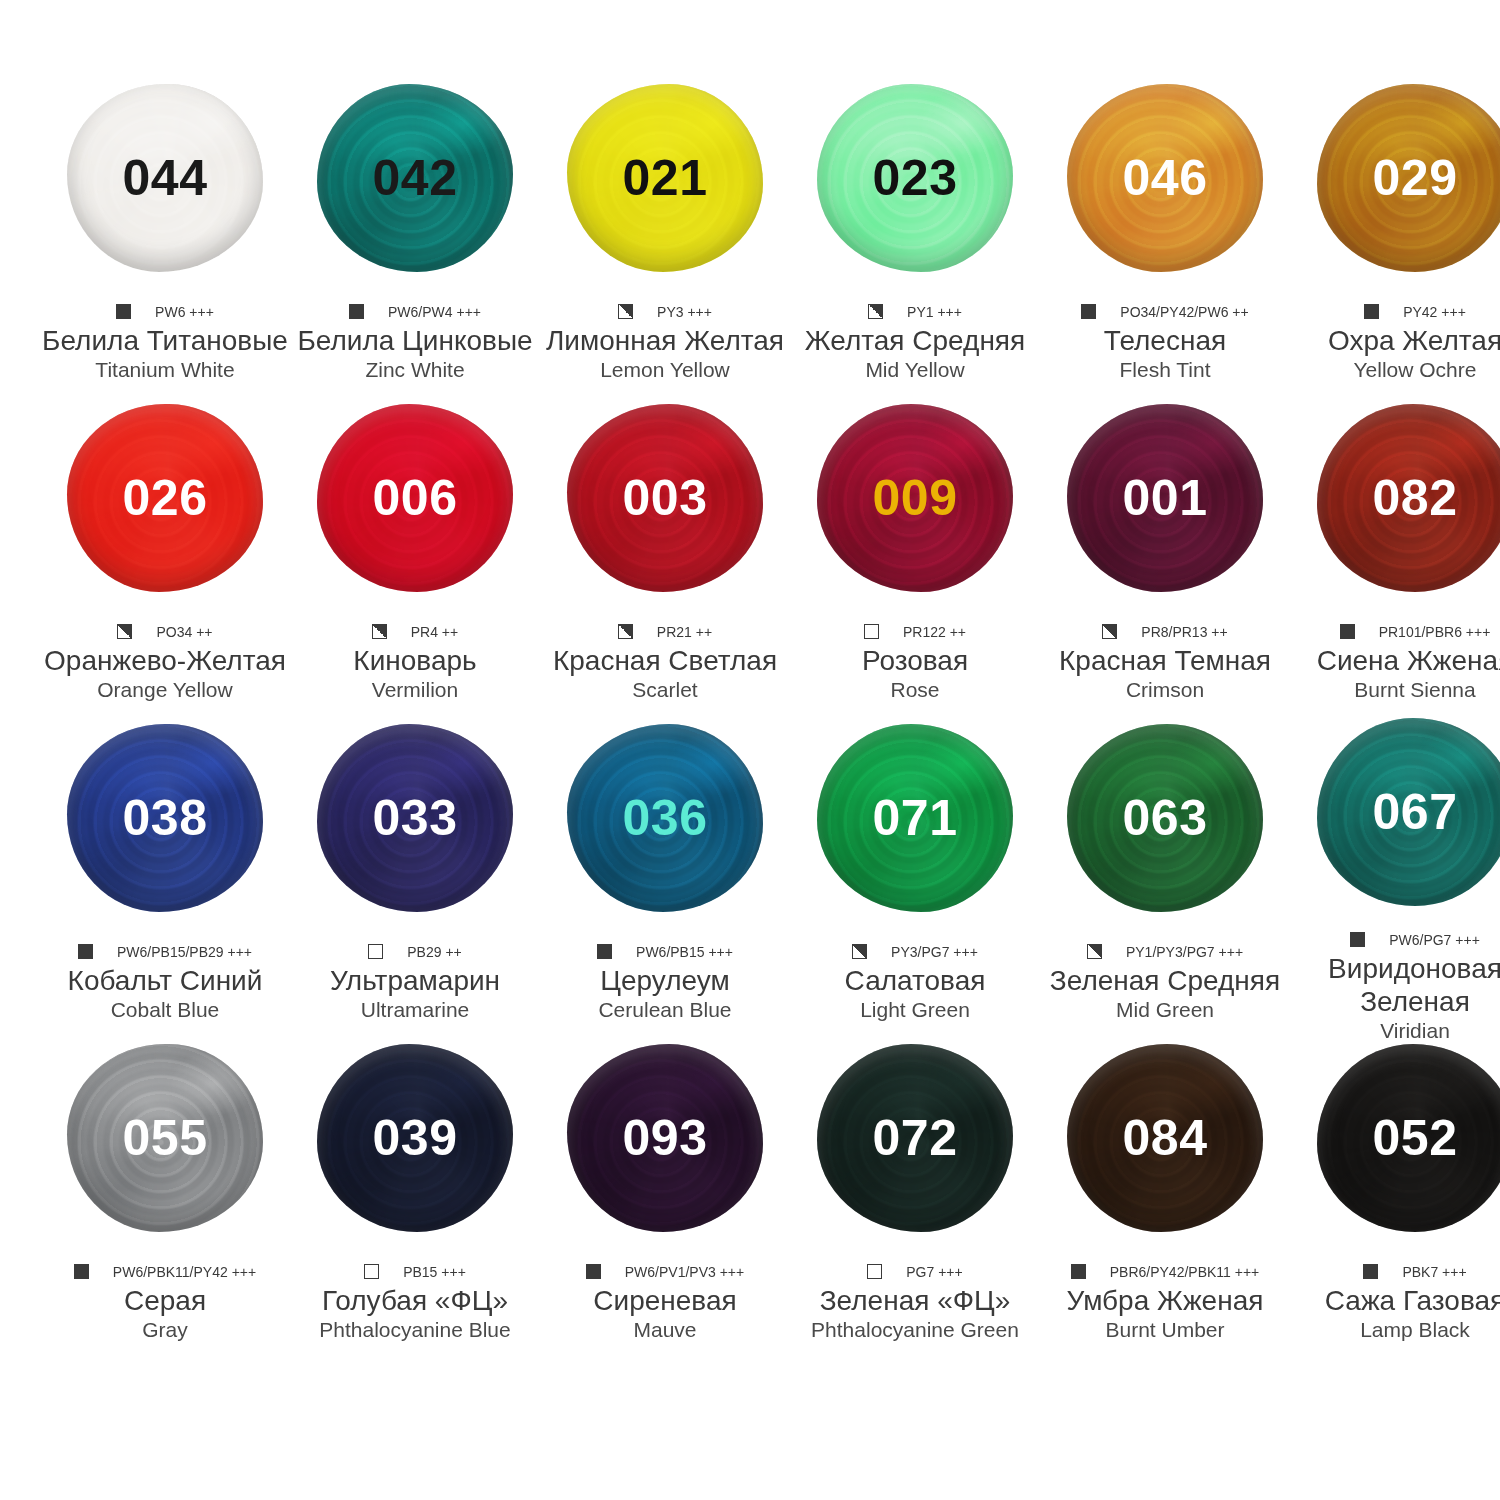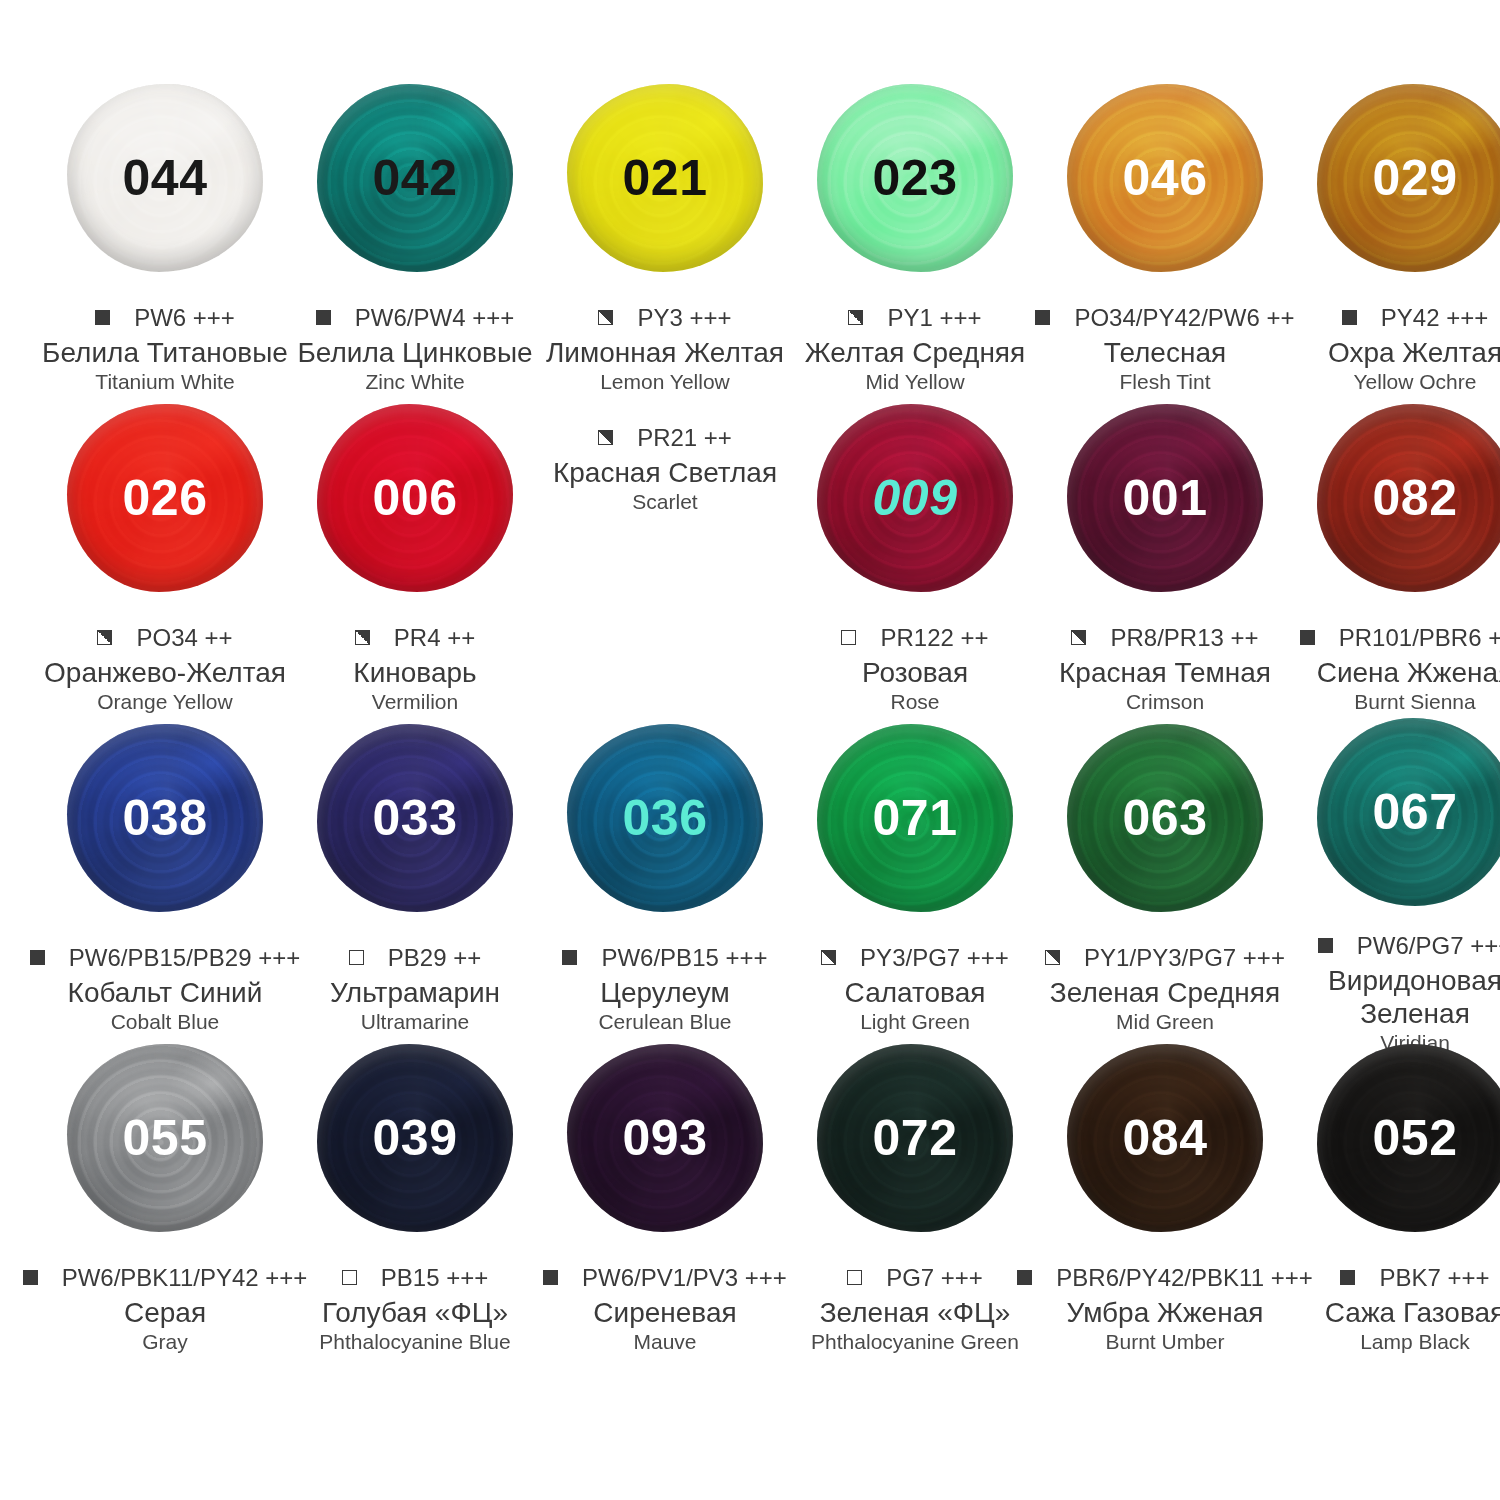--- a/index.html
+++ b/index.html
@@ -115,24 +115,23 @@
   }
 
   
   .caption {
     margin-top: 26px;
     text-align: center;
     width: 250px;
   }
   .pigline {
     display: flex;
-    align-items: center;
     justify-content: center;
     gap: 24px;
-    font-size: 24px;
+    font-size: 14px;
     color: #3a3a3a;
     white-space: nowrap;
     line-height: 1.15;
   }
   .sym {
     width: 15px;
     height: 15px;
     flex: 0 0 auto;
     display: inline-block;
     position: relative;
@@ -307,36 +306,44 @@
         <div class="caption">
           <div class="pigline">
             <span class="sym semi"></span>
             <span>PR4 ++</span>
           </div>
           <div class="ru">Киноварь</div>
           <div class="en">Vermilion</div>
         </div>
       </div>
       <div class="cell">
+        <div class="blob-wrap">
+          <div class="blob" style="background: rgb(176, 18, 30);">
+            <div class="tex"></div>
+            <div class="tex2"></div>
+            <div class="rim"></div>
+            <div class="num" style="color: rgb(255, 255, 255);">003</div>
+          </div>
+        </div>
         <div class="caption">
           <div class="pigline">
             <span class="sym semi"></span>
             <span>PR21 ++</span>
           </div>
           <div class="ru">Красная Светлая</div>
           <div class="en">Scarlet</div>
         </div>
       </div>
       <div class="cell">
         <div class="blob-wrap">
           <div class="blob" style="background: rgb(142, 15, 44);">
             <div class="tex"></div>
             <div class="tex2"></div>
             <div class="rim"></div>
-            <div class="num" style="color: #5eead4; font-style: italic;">009</div>
+            <div class="num" style="color: #eab308;">009</div>
           </div>
         </div>
         <div class="caption">
           <div class="pigline">
             <span class="sym transparent"></span>
             <span>PR122 ++</span>
           </div>
           <div class="ru">Розовая</div>
           <div class="en">Rose</div>
         </div>

